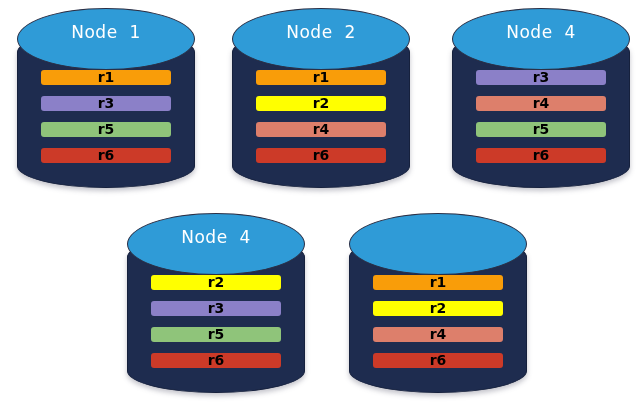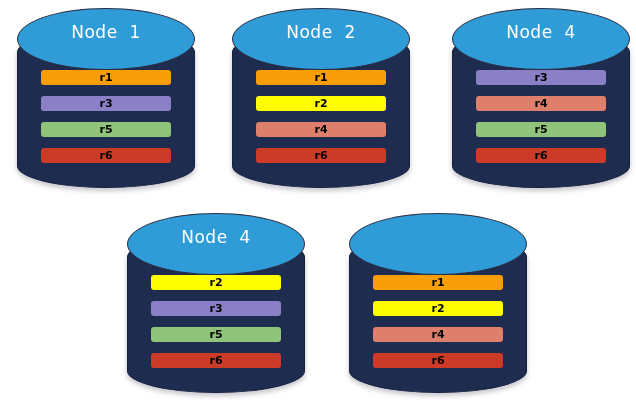--- a/index.html
+++ b/index.html
@@ -74,21 +74,21 @@
     left: 24px;
     top: 62px;
     width: 130px;
   }
 
   .replica {
     height: 15px;
     margin-bottom: 11px;
     border-radius: 3px;
     color: #000000;
-    font-size: 11px;
+    font-size: 14px;
     font-weight: bold;
     text-align: center;
     line-height: 15px;
   }
   .replica:last-child { margin-bottom: 16px; }
 </style>
 </head>
 <body style="background: rgb(255, 255, 255);">
 
 <div id="diagram">

